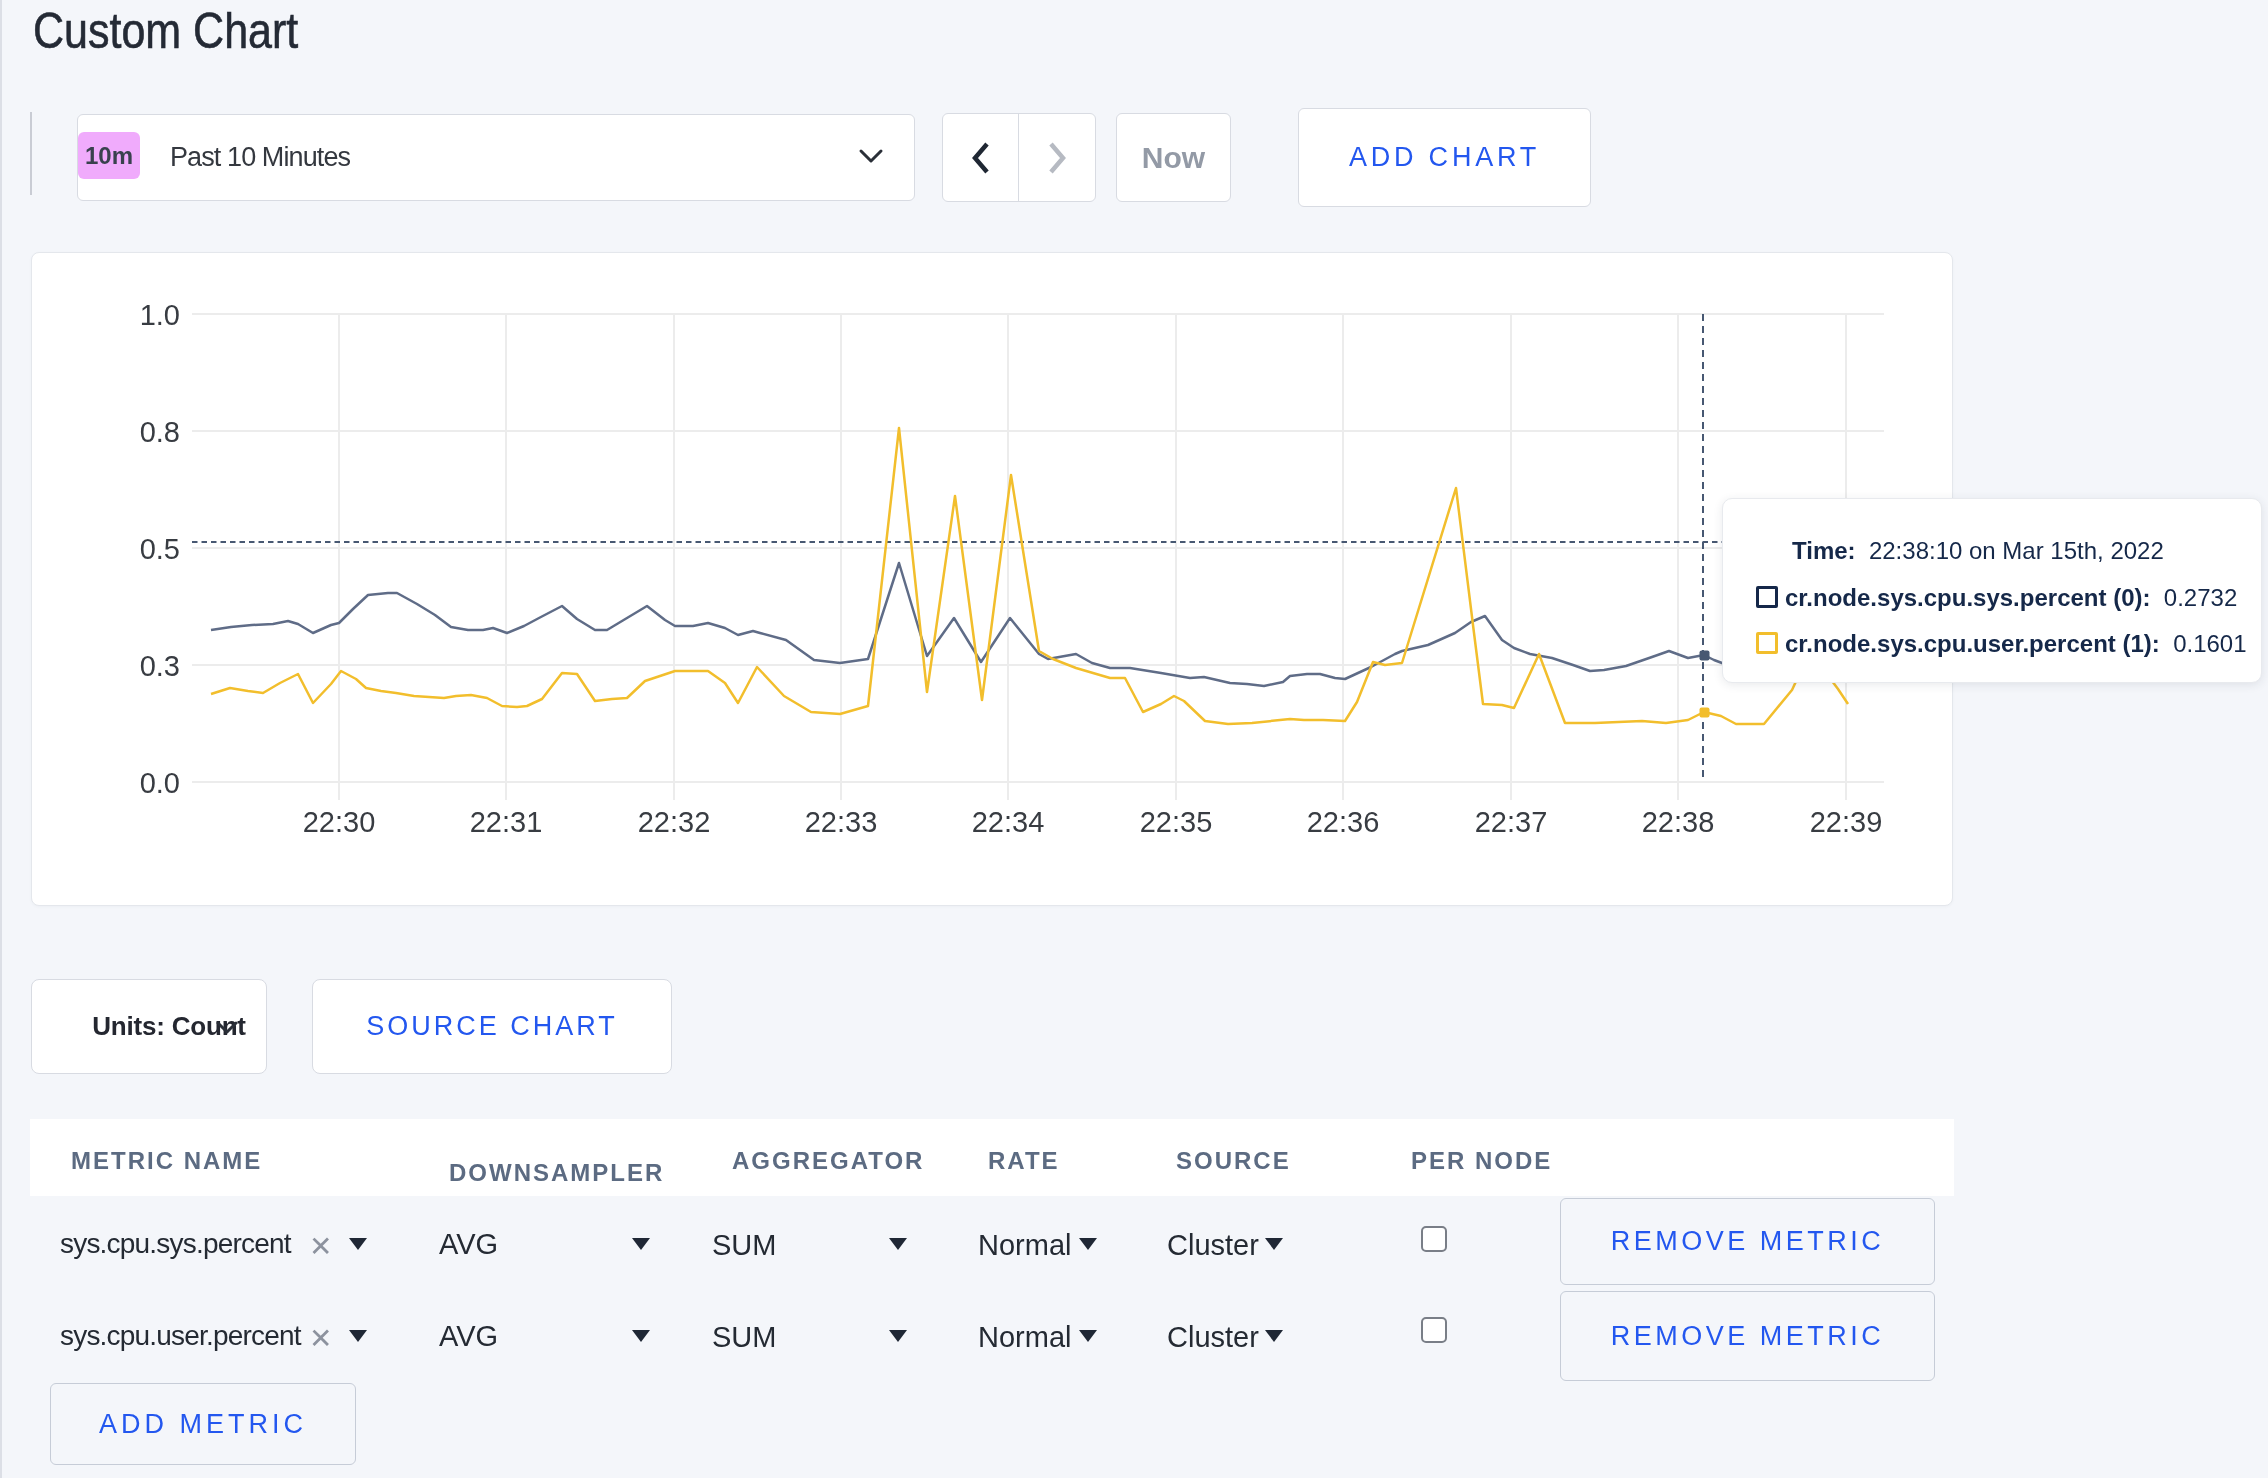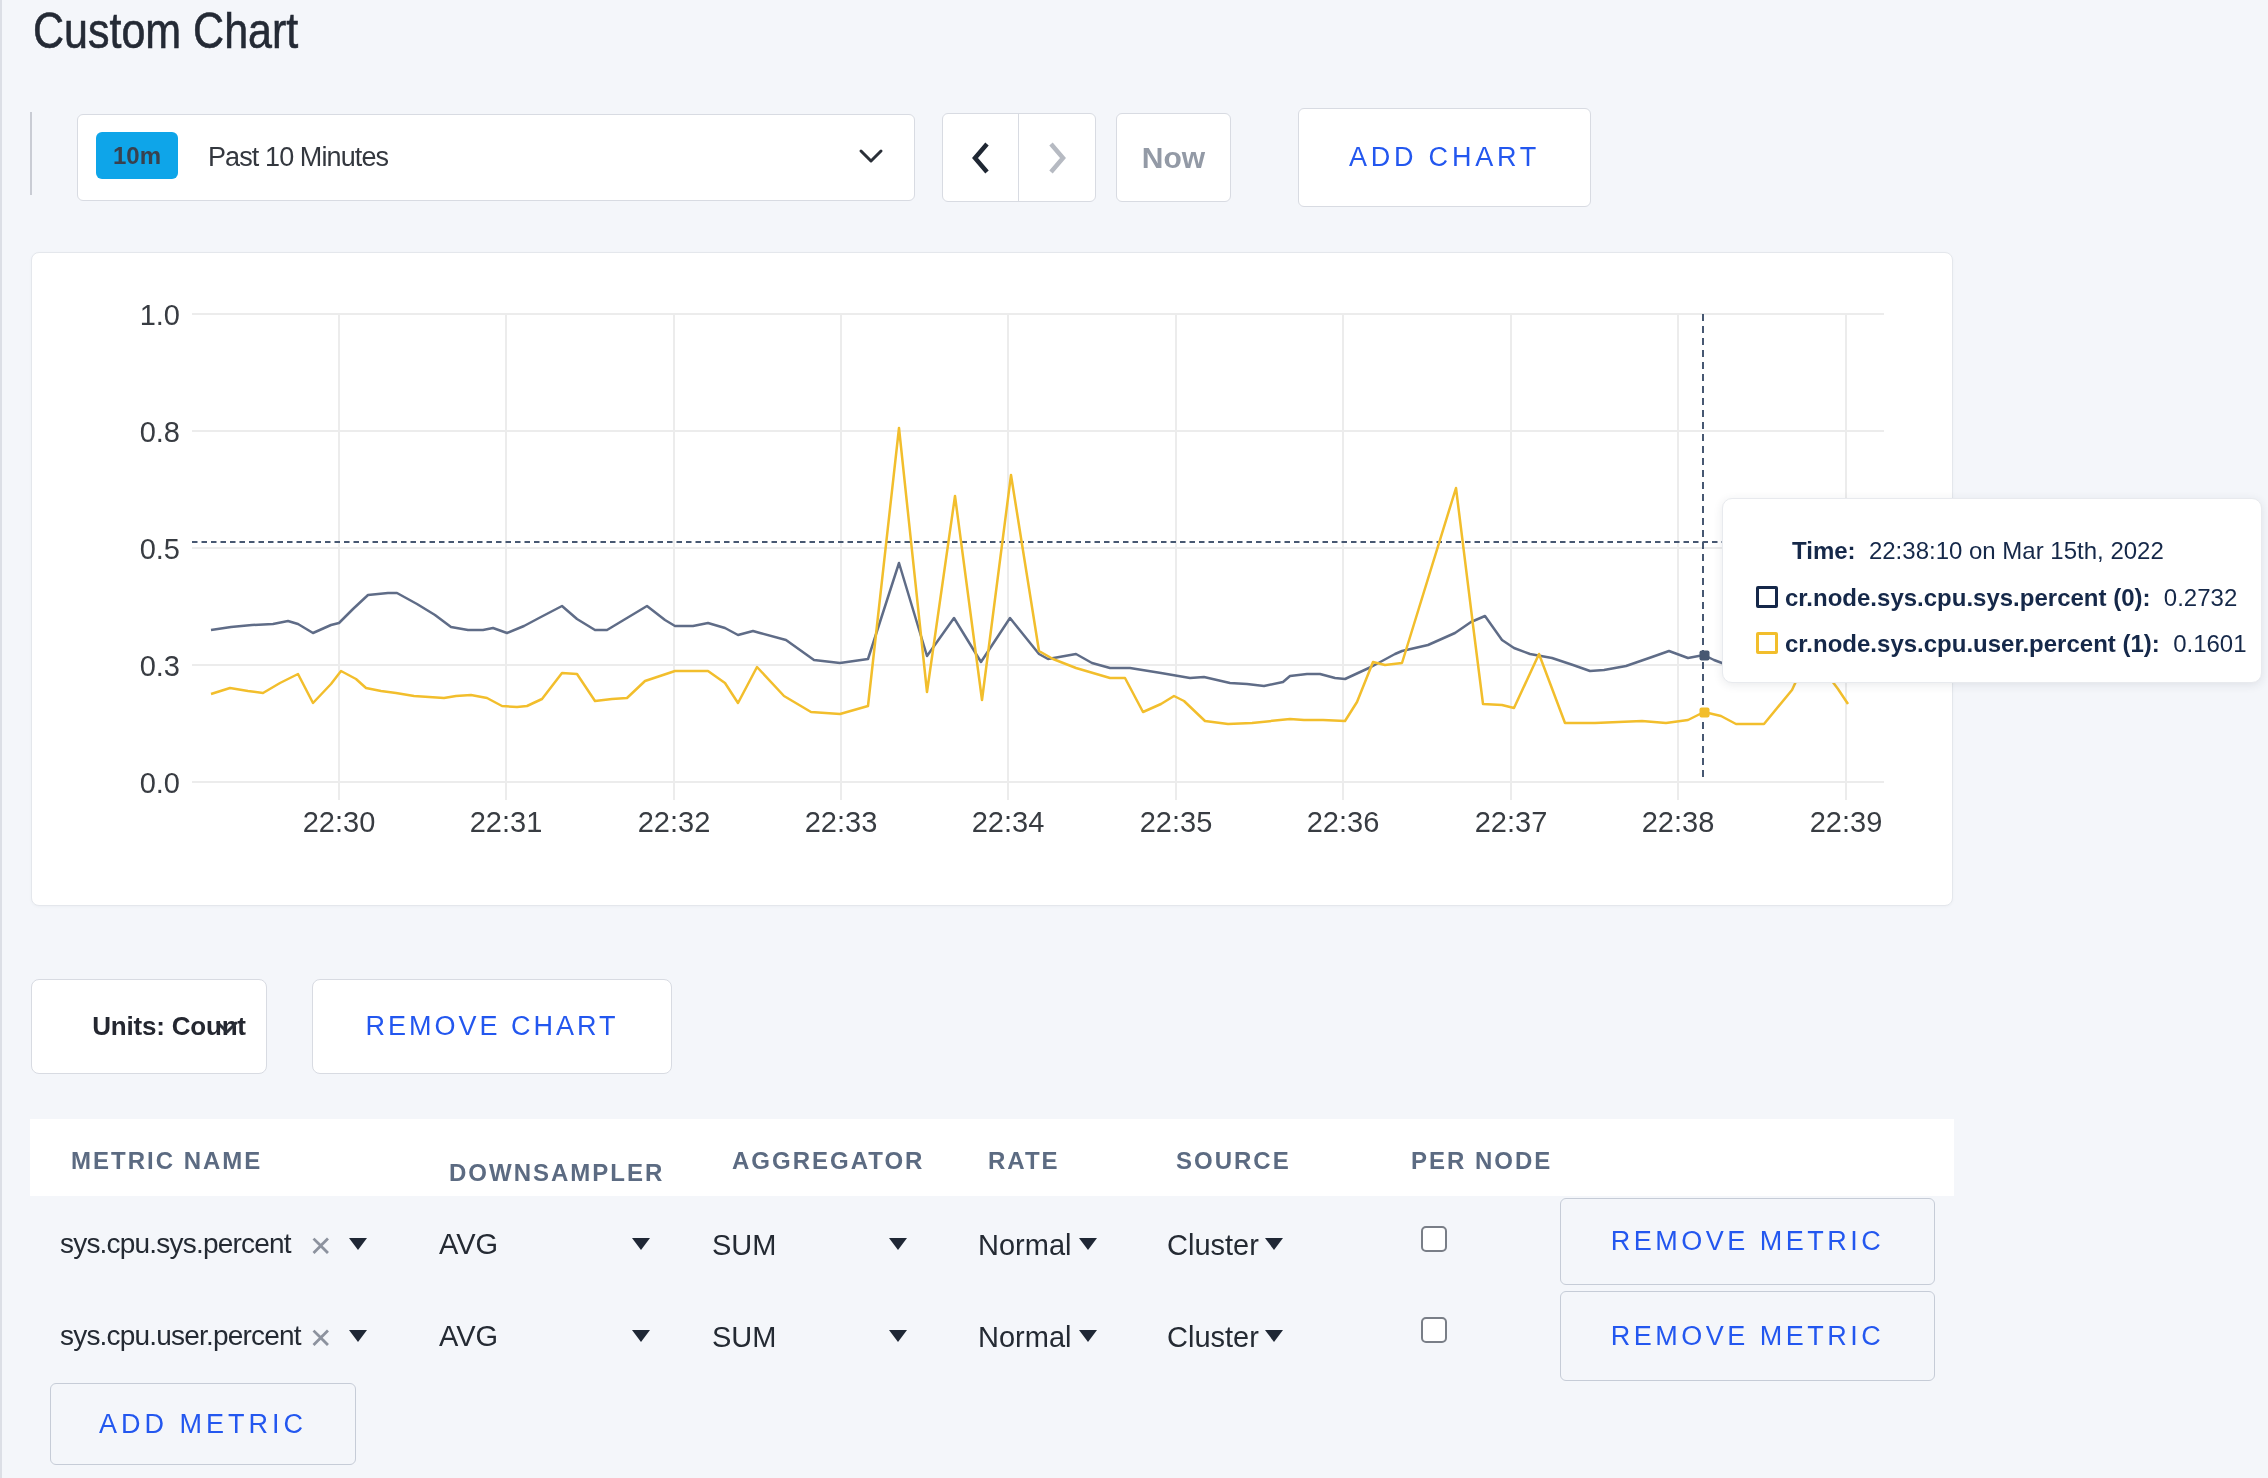--- a/index.html
+++ b/index.html
@@ -10,21 +10,21 @@
 </style>
 </head>
 <body>
   <div class="abs" style="left:0;top:0;width:2px;height:1478px;background:#dcdfe6;"></div>
 
   <div class="abs" style="left:33px;top:2px;font-size:50px;font-weight:400;color:#242a35;-webkit-text-stroke:0.6px #242a35;transform:scaleX(0.86);transform-origin:left top;white-space:nowrap;">Custom Chart</div>
 
   <div class="abs" style="left:30px;top:112px;width:2px;height:83px;background:#c9ccd4;"></div>
 
   <div class="abs btn" style="left:77px;top:114px;width:838px;height:87px;justify-content:flex-start;">
-    <div style="margin-left:18px;width:82px;height:47px;background:#0ea5e9;border-radius:6px;display:flex;align-items:center;justify-content:center;font-size:24px;font-weight:700;color:#39414e;position:relative;top:-2px;">10m</div>
+    <div style="width:62px;height:47px;background:#f0abfc;border-radius:6px;display:flex;align-items:center;justify-content:center;font-size:24px;font-weight:700;color:#39414e;position:relative;top:-2px;">10m</div>
     <div style="margin-left:30px;font-size:27px;letter-spacing:-0.9px;color:#34383f;">Past 10 Minutes</div>
     <svg style="position:absolute;right:30px;top:32px;" width="26" height="18" viewBox="0 0 26 18">
       <path d="M3 4 L13 14 L23 4" fill="none" stroke="#2a2f38" stroke-width="3" stroke-linecap="round" stroke-linejoin="round"></path>
     </svg>
   </div>
 
   <div class="abs btn" style="left:942px;top:113px;width:154px;height:89px;padding:0;">
     <div style="width:77px;height:100%;display:flex;align-items:center;justify-content:center;border-right:1.5px solid #d8dbe2;">
       <svg width="22" height="34" viewBox="0 0 22 34">
         <path d="M17 3 L5 17 L17 31" fill="none" stroke="#1f2733" stroke-width="4.5" stroke-linejoin="miter"></path>
@@ -105,21 +105,21 @@
     <div class="abs" style="left:33px;top:133px;width:22px;height:22px;border:3.5px solid #f2be2c;border-radius:2px;"></div>
     <div class="abs" style="left:62px;top:131px;"><span style="font-weight:700;">cr.node.sys.cpu.user.percent (1):</span>&nbsp;&nbsp;0.1601</div>
   </div>
 
   <div class="abs btn" style="left:31px;top:979px;width:236px;height:95px;border-radius:8px;justify-content:center;">
     <div style="margin-left:40px;font-size:26px;font-weight:700;color:#242730;letter-spacing:-0.2px;">Units: Count</div>
     <svg style="position:absolute;right:28px;top:40px;" width="22" height="15" viewBox="0 0 22 15">
       <path d="M2 3 L11 12 L20 3" fill="none" stroke="#2a2f38" stroke-width="3" stroke-linecap="round" stroke-linejoin="round"></path>
     </svg>
   </div>
-  <div class="abs btn bluebtn" style="left:312px;top:979px;width:360px;height:95px;border-radius:8px;">REMOVE CHART</div>
+  <div class="abs btn bluebtn" style="left:312px;top:979px;width:360px;height:95px;border-radius:8px;">SOURCE CHART</div>
 
   <div class="abs" style="left:30px;top:1119px;width:1924px;height:77px;background:#fff;"></div>
   <div class="abs" style="top:1147px;font-size:24px;font-weight:700;color:#5c6b82;letter-spacing:2px;left:71px;">METRIC NAME</div>
   <div class="abs" style="top:1147px;font-size:24px;font-weight:700;color:#5c6b82;letter-spacing:2px;left:449px;margin-top:12px;">DOWNSAMPLER</div>
   <div class="abs" style="top:1147px;font-size:24px;font-weight:700;color:#5c6b82;letter-spacing:2px;left:732px;">AGGREGATOR</div>
   <div class="abs" style="top:1147px;font-size:24px;font-weight:700;color:#5c6b82;letter-spacing:2px;left:988px;text-align:right;">RATE</div>
   <div class="abs" style="top:1147px;font-size:24px;font-weight:700;color:#5c6b82;letter-spacing:2px;left:1176px;">SOURCE</div>
   <div class="abs" style="top:1147px;font-size:24px;font-weight:700;color:#5c6b82;letter-spacing:2px;left:1411px;text-align:center;">PER NODE</div>
 
   <div class="abs" style="top:1228px;font-size:28px;letter-spacing:-0.8px;color:#242a33;left:60px;">sys.cpu.sys.percent</div>

